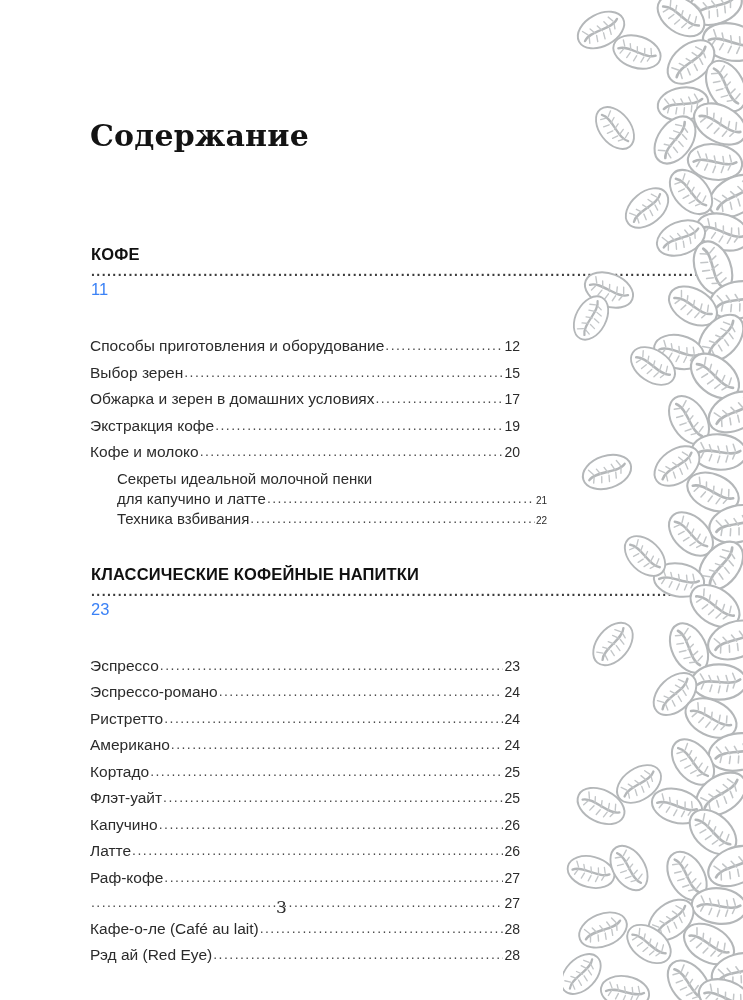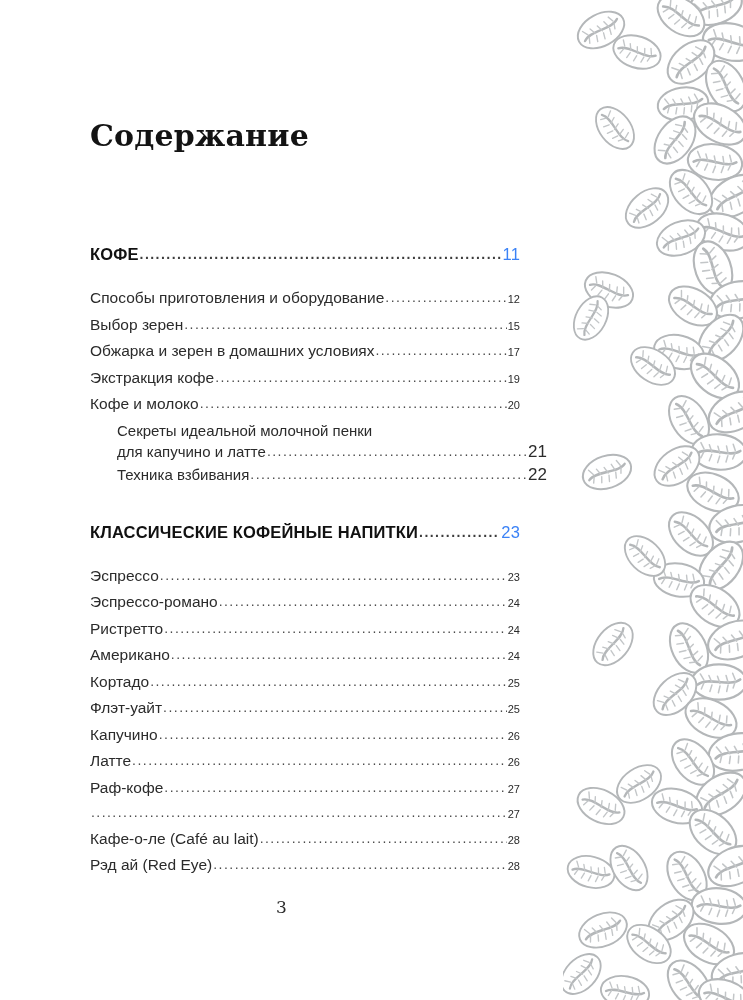--- a/index.html
+++ b/index.html
@@ -83,43 +83,44 @@
     font-variant-numeric: lining-nums;
   }
 
   
   .row.section {
     font-weight: bold;
     font-size: 16.5px;
     letter-spacing: 0.15px;
     color: #111111;
     margin-bottom: 0;
+    flex-direction: column;
   }
   .row.section .page-no {
     font-weight: normal;
     font-size: 16.5px;
     color: #3b82f6;
   }
   .row.section .leader { color: #3d3d3d; }
 
   
   .row.entry {
     font-size: 15.5px;
     color: #2b2b2b;
-    margin-top: 4px;
-  }
-  .row.entry .page-no { font-size: 11px; }
+    margin-top: 17px;
+  }
+  .row.entry .page-no { font-size: 14px; }
 
   
   .row.sub {
     font-size: 15px;
     color: #2b2b2b;
     padding-left: 27px;
   }
-  .row.sub .page-no { font-size: 17px; }
+  .row.sub .page-no { font-size: 10px; }
 
   
   .row.sub-firstline .leader,
   .row.sub-firstline .page-no { visibility: hidden; }
 
   .gap-after-section { height: 21px; }
   .gap-between-blocks { height: 38px; }
   .row + .row { margin-top: 8.5px; }
   .row.sub-firstline + .row.sub { margin-top: 2px; }
   .row.sub + .row.sub { margin-top: 3px; justify-content: center; }

